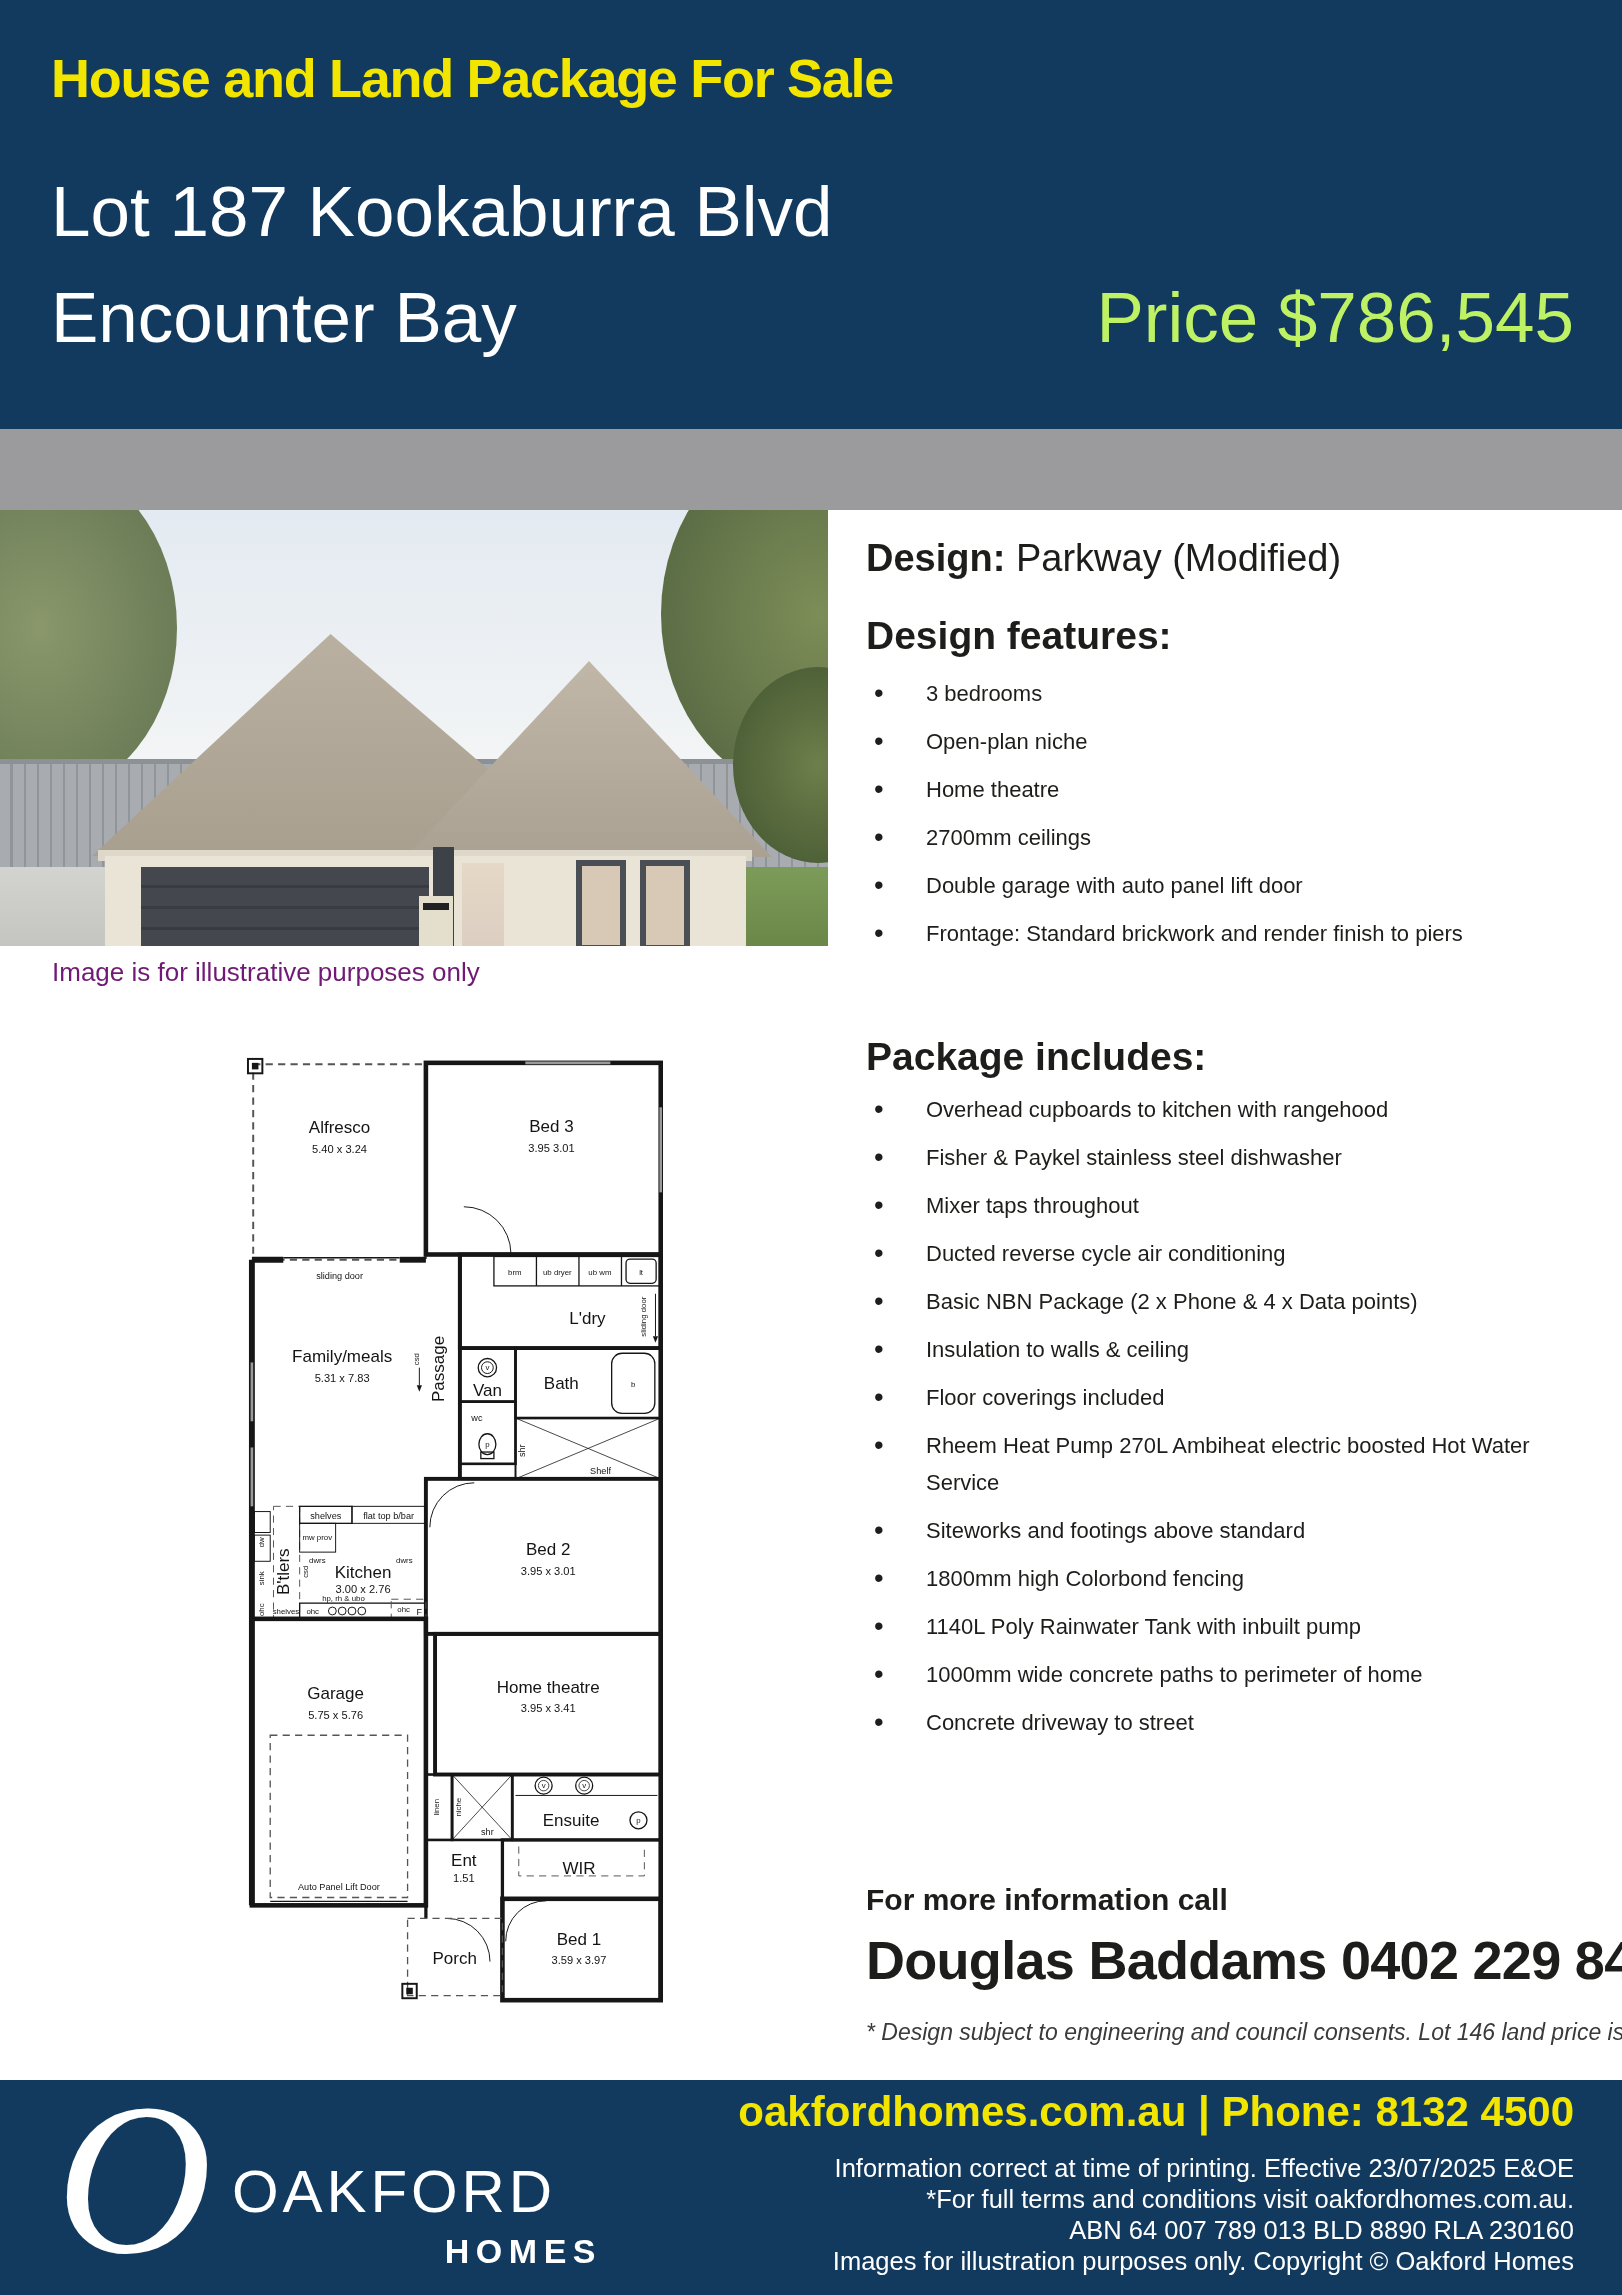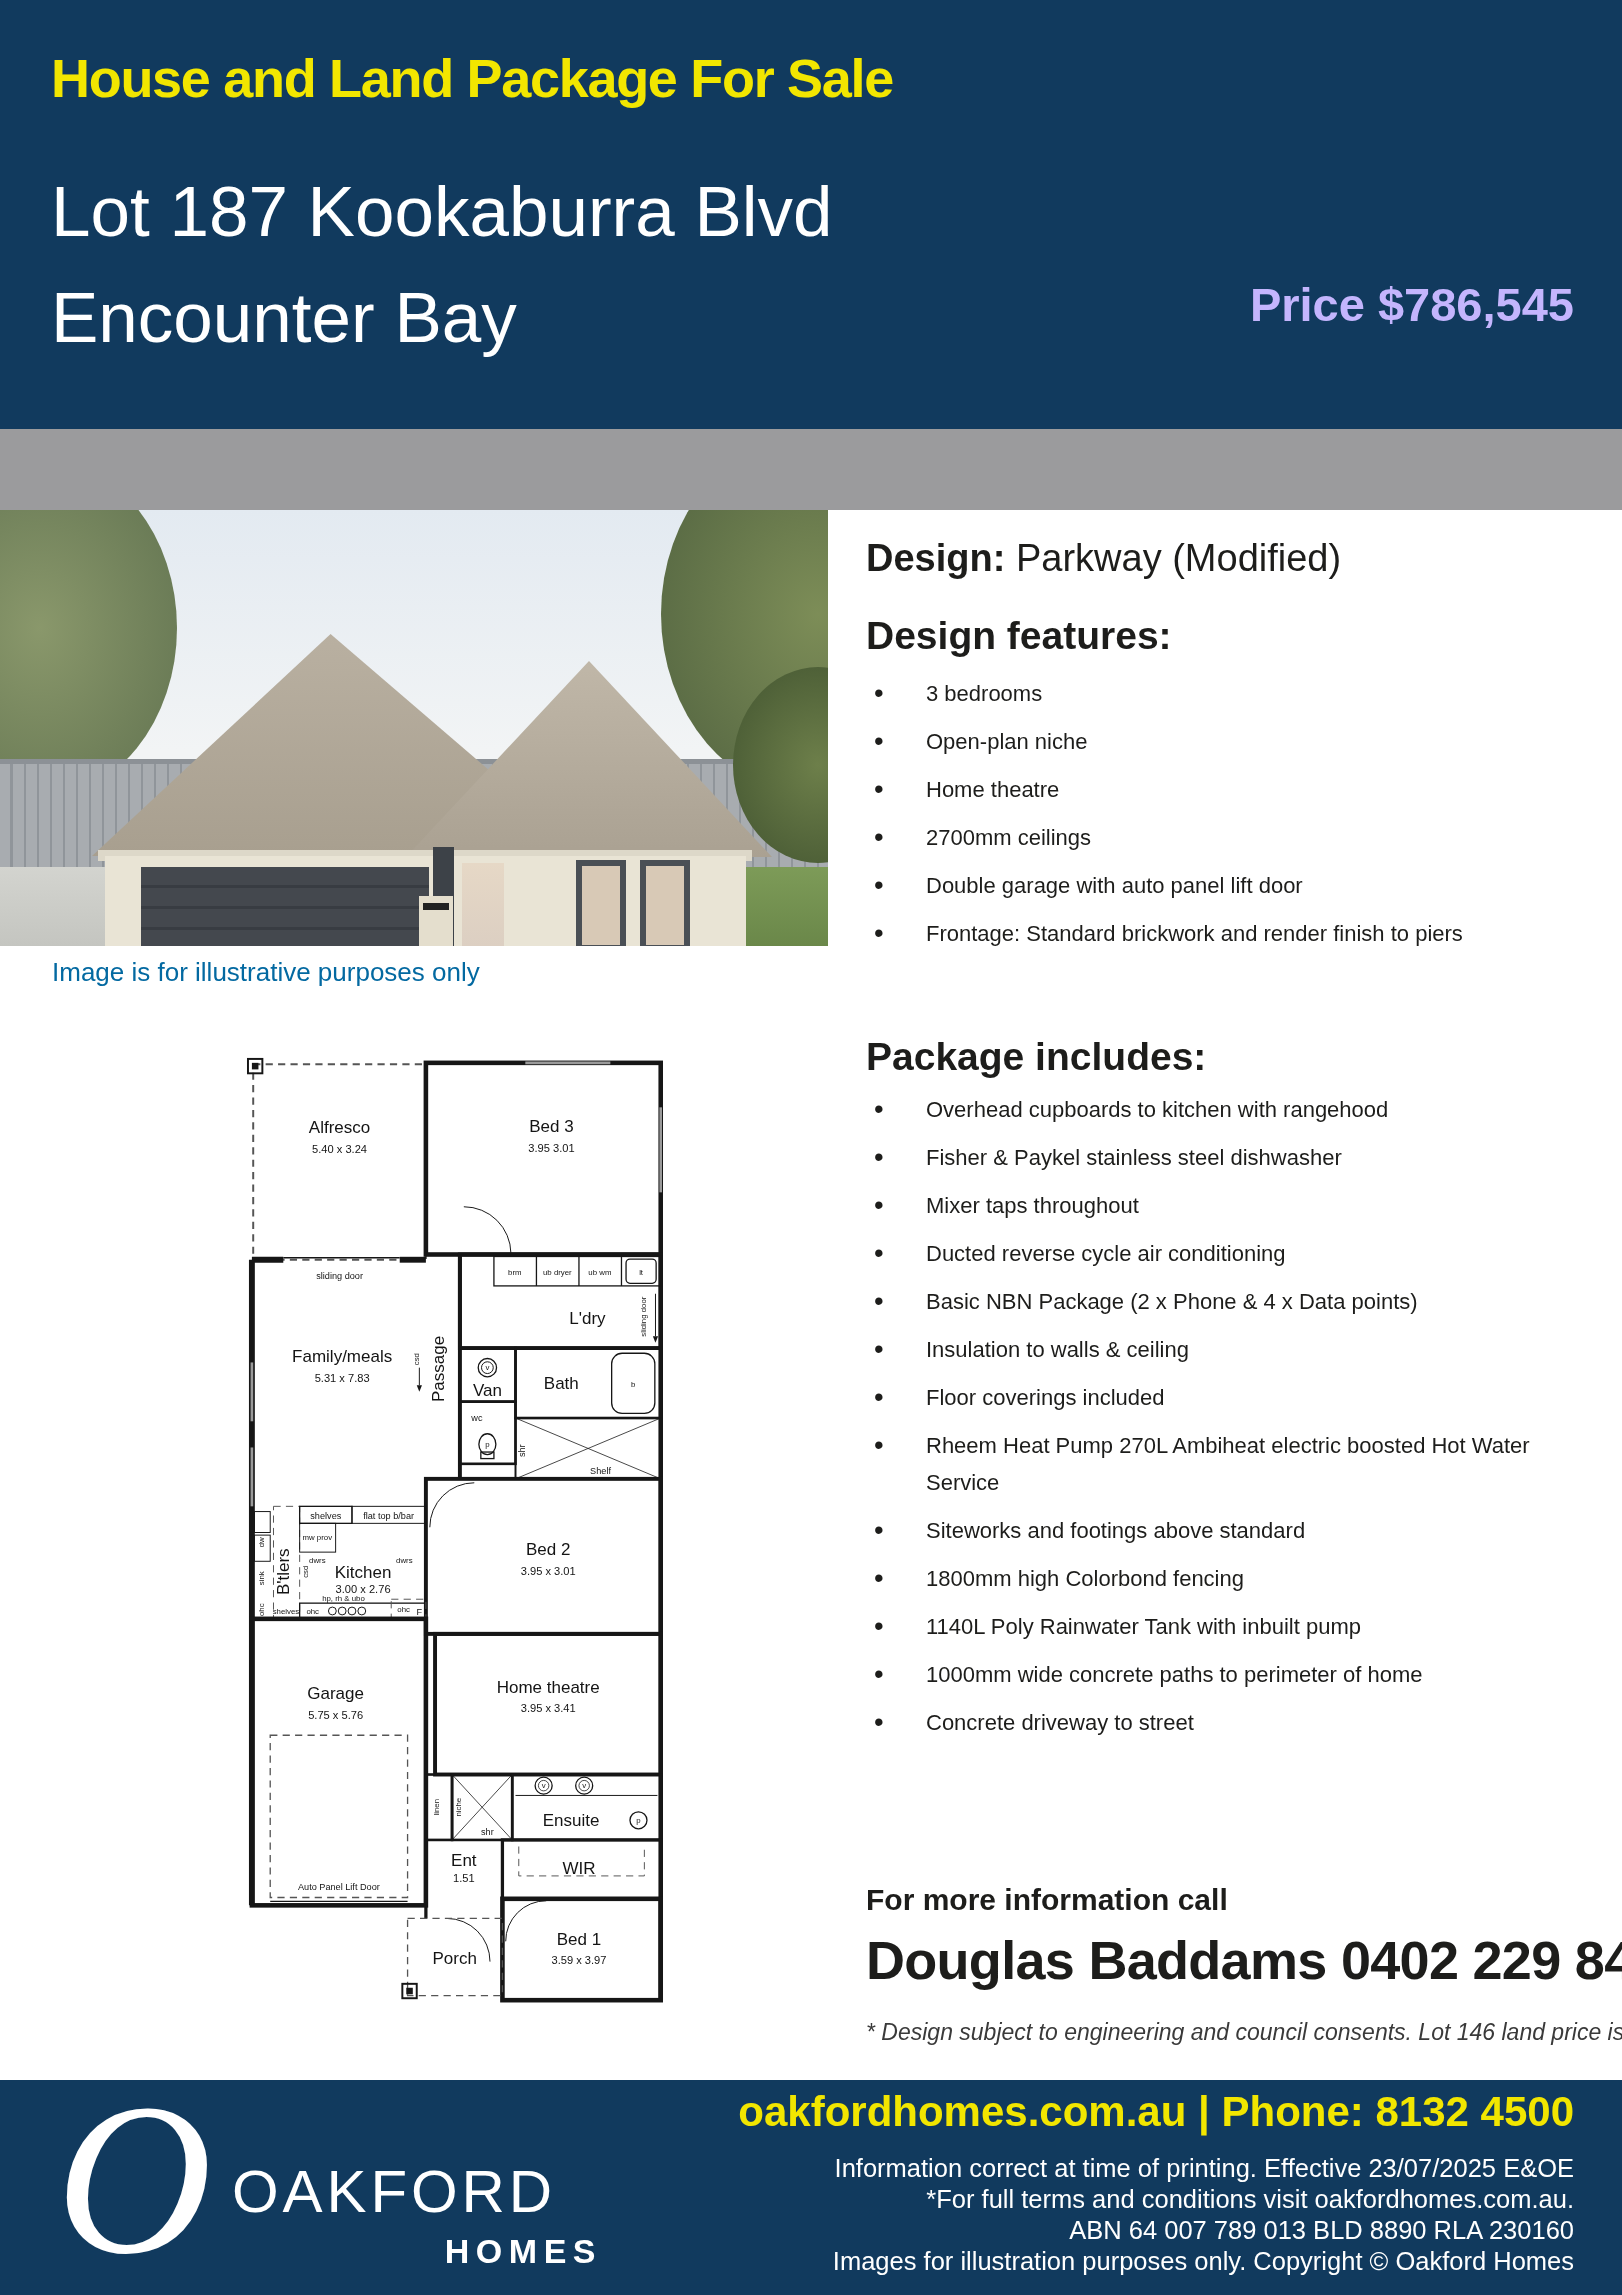--- a/index.html
+++ b/index.html
@@ -3,21 +3,21 @@
 <meta charset="utf-8">
 <style>
   html,body{margin:0;padding:0;background:#ffffff;}
   .page{position:relative;width:1623px;height:2295px;background:#ffffff;overflow:hidden;
         font-family:"Liberation Sans",sans-serif;color:#1d1d1b;}
   
   .header{position:absolute;left:0;top:0;width:1623px;height:429px;background:#113a5e;}
   .title{position:absolute;left:51px;top:47px;font-size:54px;font-weight:700;color:#f2e600;letter-spacing:-1.3px;white-space:nowrap;}
   .addr1{position:absolute;left:51px;top:171px;font-size:71px;font-weight:400;color:#ffffff;white-space:nowrap;}
   .addr2{position:absolute;left:51px;top:277px;font-size:71px;font-weight:400;color:#ffffff;white-space:nowrap;}
-  .price{position:absolute;right:49px;top:277px;font-size:47px;font-weight:700;color:#c4b5fd;white-space:nowrap;}
+  .price{position:absolute;right:49px;top:277px;font-size:71px;font-weight:400;color:#bef264;white-space:nowrap;}
   .graybar{position:absolute;left:0;top:429px;width:1623px;height:81px;background:#9b9b9d;}
   
   .photo{position:absolute;left:0;top:510px;width:828px;height:436px;overflow:hidden;background:linear-gradient(#e3eaf1,#f2f4f5 55%);}
   .ph-tree{position:absolute;border-radius:50%;}
   .t1{left:-98px;top:-52px;width:275px;height:340px;background:radial-gradient(#7f8e5c,#5e7046 70%);opacity:.9;}
   .t2{left:661px;top:-79px;width:314px;height:366px;background:radial-gradient(#77884f,#55673d 70%);opacity:.95;}
   .t3{left:733px;top:157px;width:170px;height:196px;background:radial-gradient(#6d7f4a,#4f6138 70%);}
   .ph-fence{position:absolute;left:0;top:249px;width:828px;height:115px;
      background:repeating-linear-gradient(90deg,#a8acb0 0 10.5px,#90959a 10.5px 13px);border-top:5.2px solid #8c9196;}
   .ph-lawn{position:absolute;left:393px;top:357px;width:435px;height:80px;background:linear-gradient(#7d9b58,#6a8749);}
@@ -30,21 +30,21 @@
      clip-path:polygon(50% 0,100% 100%,0 100%);}
   .ph-eave{position:absolute;left:98px;top:340px;width:654px;height:10.5px;background:#ddd8c9;}
   .ph-wall{position:absolute;left:105px;top:346px;width:641px;height:91px;background:#e9e4d5;}
   .ph-garage{position:absolute;left:141px;top:357px;width:288px;height:80px;background:repeating-linear-gradient(#44484e 0 18.3px,#383c42 18.3px 21px);}
   .ph-column{position:absolute;left:433px;top:337px;width:21px;height:99px;background:#3d4248;}
   .ph-door{position:absolute;left:462px;top:353px;width:42px;height:83px;background:linear-gradient(#e6d8c6,#dccfc2);}
   .ph-win{position:absolute;top:350px;width:38px;height:79px;background:#d8c9b6;border:6.5px solid #4a4f55;}
   .w1{left:576px;} .w2{left:640px;}
   .ph-pill{position:absolute;left:419px;top:386px;width:34px;height:50px;background:#e4decd;}
   .ph-slot{position:absolute;left:423px;top:393px;width:26px;height:6.5px;background:#222;}
-  .caption{position:absolute;left:52px;top:957px;font-size:26px;color:#0369a1;}
+  .caption{position:absolute;left:52px;top:957px;font-size:26px;color:#701a75;}
   
   .design-line{position:absolute;left:866px;top:537px;font-size:38px;}
   .design-line b{font-weight:700;margin-top:19px;}
   .rc-head{position:absolute;left:866px;font-size:39px;font-weight:700;}
   .h-feat{top:614px;} .h-pkg{top:1035px;}
   ul.blist{position:absolute;left:866px;width:743px;list-style:none;margin:0;padding:0;}
   .l-feat{top:675px;} .l-pkg{top:1091px;}
   ul.blist li{position:relative;padding-left:60px;font-size:22px;line-height:37px;margin-bottom:11px;}
   ul.blist li::before{content:"\2022";position:absolute;left:7.9px;top:-1.3px;font-size:27.5px;}
   .c-lead{position:absolute;left:866px;top:1883px;font-size:30px;font-weight:700;}

